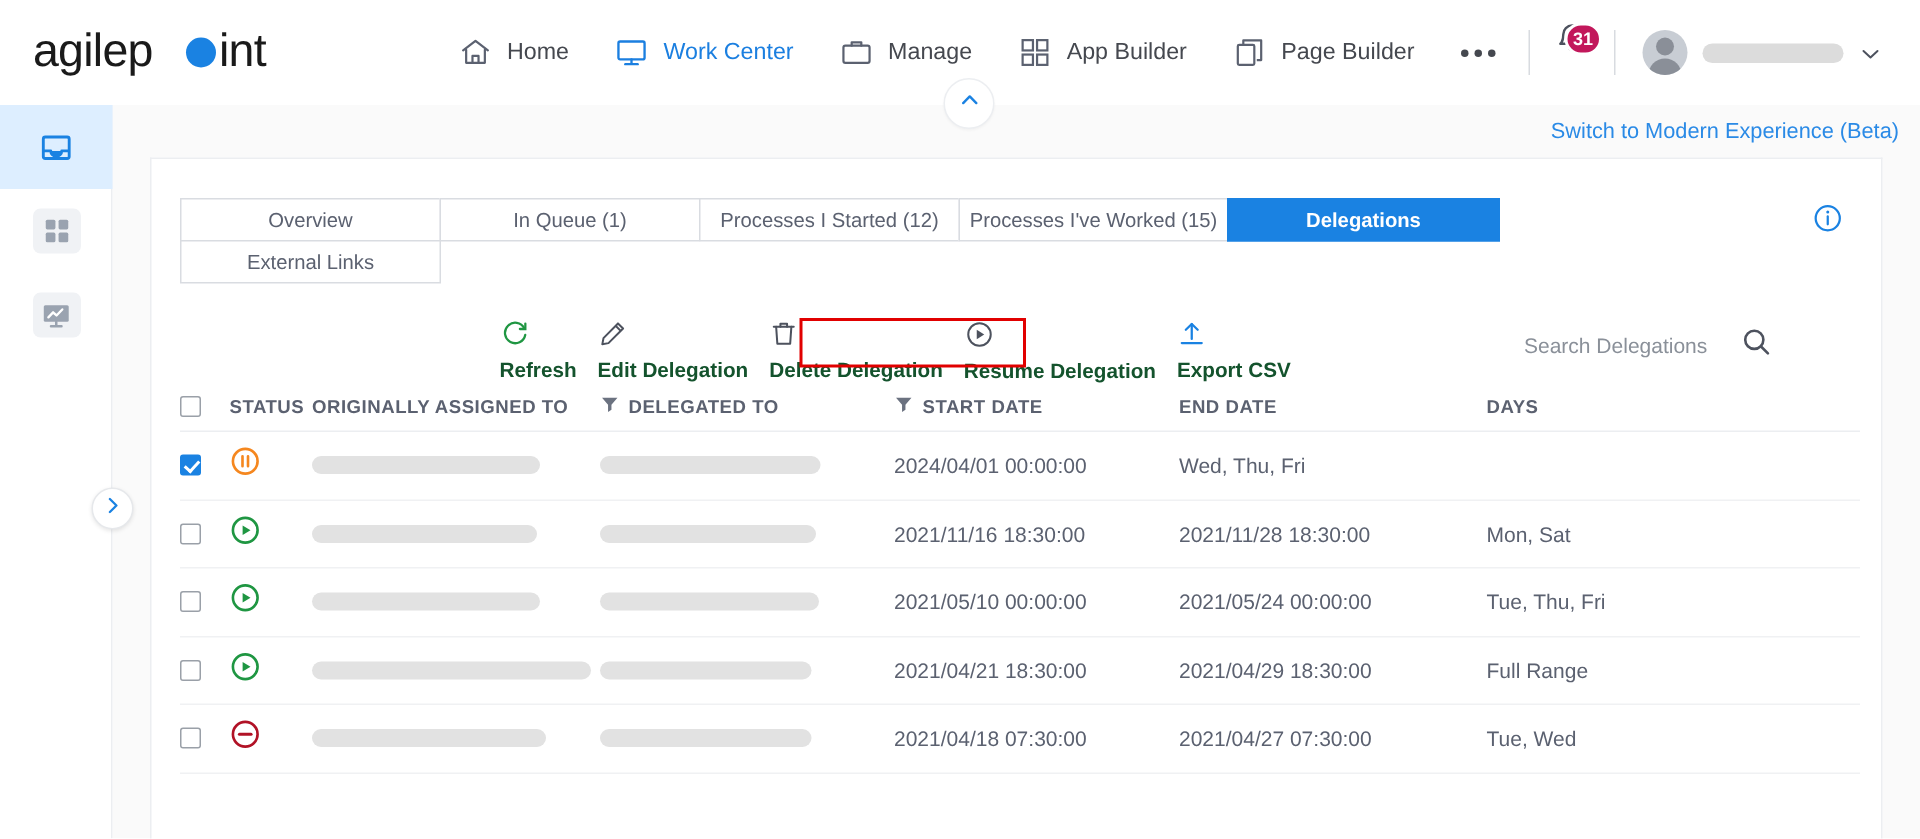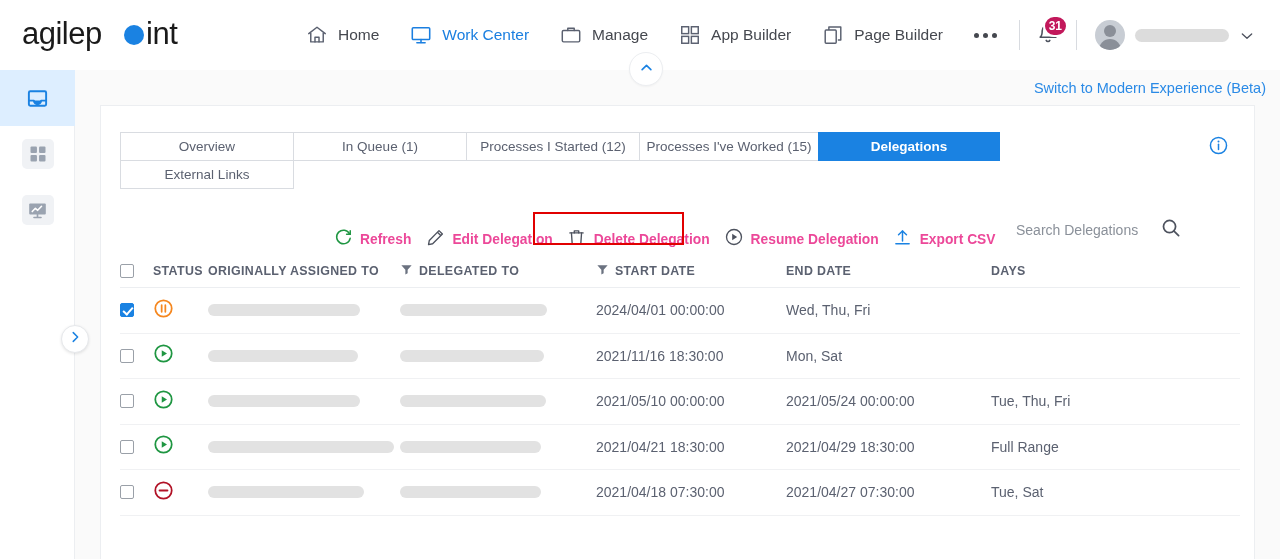--- a/index.html
+++ b/index.html
@@ -28,21 +28,21 @@
     color:#45484f; font-size:15.5px; white-space:nowrap;
   }
   .navitem.active { color:#1b7fe0; }
   .navitem .ico { display:flex; align-items:center; justify-content:center; width:24px; height:24px; }
 
   .dots { display:flex; align-items:center; gap:4px; padding:0 16px; height:70px; cursor:pointer; }
   .dots i { width:5px; height:5px; border-radius:50%; background:#45484f; display:block; }
 
   .hdr-divider { width:1px; height:30px; background:#d8dbe0; margin:0 6px; }
 
-  .bell-wrap { position:relative; width:44px; height:44px; display:flex; align-items:center; justify-content:center; cursor:pointer; }
+  .bell-wrap { position:relative; width:44px; height:44px; display:flex; align-items:flex-start; justify-content:center; cursor:pointer; }
   .badge {
     position:absolute; top:2px; right:2px; min-width:22px; height:22px;
     border-radius:11px; background:#c2185b; color:#fff;
     font-size:12px; font-weight:bold; display:flex; align-items:center; justify-content:center;
     padding:0 4px; border:2px solid #fff;
   }
   .avatar-wrap { display:flex; align-items:center; gap:10px; padding-left:12px; cursor:pointer; }
   .avatar { width:30px; height:30px; border-radius:50%; background:#c8cdd4; position:relative; overflow:hidden; }
   .avatar::before { content:""; position:absolute; left:9px; top:5px; width:12px; height:12px; border-radius:50%; background:#8a8f98; }
   .avatar::after { content:""; position:absolute; left:4px; top:19px; width:22px; height:14px; border-radius:11px 11px 0 0; background:#8a8f98; }
@@ -92,22 +92,22 @@
     cursor:pointer; margin-right:-1px; white-space:nowrap;
   }
   .tab.active { background:#1a82e2; color:#ffffff; border-color:#1a82e2; font-weight:bold; }
   .tab-row2 { width:100%; display:flex; margin-top:-1px; }
   .info-icon { position:absolute; left:1107px; top:29px; cursor:pointer; }
 
   
   .toolbar { position:absolute; left:0; top:103px; width:1155px; height:42px; }
   .tb-inner { position:absolute; left:225px; top:0; display:flex; align-items:center; height:42px; }
   .tb-btn {
-    display:flex; align-items:flex-end; gap:7px; padding:0 7px; height:34px; cursor:pointer;
-    color:#ec4899; font-size:13.8px; font-weight:bold; white-space:nowrap;
+    display:flex; align-items:flex-start; gap:7px; padding:0 7px; height:34px; cursor:pointer;
+    color:#14532d; font-size:13.8px; font-weight:bold; white-space:nowrap;flex-direction:column;
   }
   .tb-btn .tbi { display:flex; align-items:center; justify-content:center; width:20px; height:20px; }
   .hl-box { position:absolute; left:432px; top:3px; width:151px; height:33px; border:2px solid #e10000; pointer-events:none; }
 
   .search-area { position:absolute; left:915px; top:0; height:42px; display:flex; align-items:center; gap:22px; }
   .search-ph { color:#8a9099; font-size:14px; cursor:text; }
 
   
   .tbl { position:absolute; left:19px; top:148px; width:1120px; }
   .thead { display:flex; align-items:center; height:34px; border-bottom:1px solid #eceef1; }
@@ -447,20 +447,21 @@
                   <path d="M10 8.3l6 3.7-6 3.7z" fill="#1f9642" stroke="none"></path>
                 </svg></span>
             </div>
             <div class="c-orig cell">
               <span class="bar" style="width:150px"></span>
             </div>
             <div class="c-deleg cell">
               <span class="bar" style="width:144px"></span>
             </div>
             <div class="c-start cell">2021/11/16 18:30:00</div>
+            <div class="c-end cell">2021/11/28 18:30:00</div>
             <div class="c-days cell">Mon, Sat</div>
           </div>
           <div class="row">
             <div class="c-chk">
               <span class="chk"></span>
             </div>
             <div class="c-stat">
               <span><svg class="st-ico" viewBox="0 0 24 24" fill="none" stroke="#1f9642" stroke-width="2">
                   <circle cx="12" cy="12" r="9.4"></circle>
                   <path d="M10 8.3l6 3.7-6 3.7z" fill="#1f9642" stroke="none"></path>
@@ -507,19 +508,19 @@
                 </svg></span>
             </div>
             <div class="c-orig cell">
               <span class="bar" style="width:156px"></span>
             </div>
             <div class="c-deleg cell">
               <span class="bar" style="width:141px"></span>
             </div>
             <div class="c-start cell">2021/04/18 07:30:00</div>
             <div class="c-end cell">2021/04/27 07:30:00</div>
-            <div class="c-days cell">Tue, Sat</div>
+            <div class="c-days cell">Tue, Wed</div>
           </div>
         </div>
     </div>
 
   </div>
 </div>
 
 </body></html>

